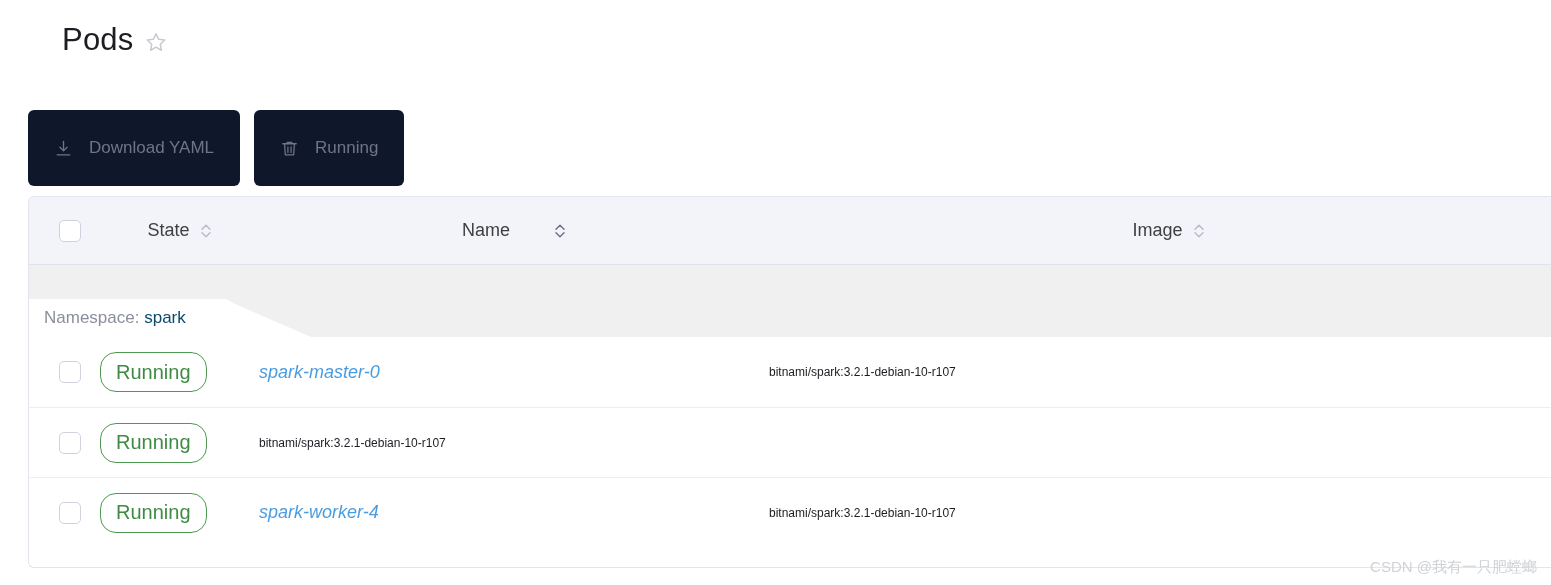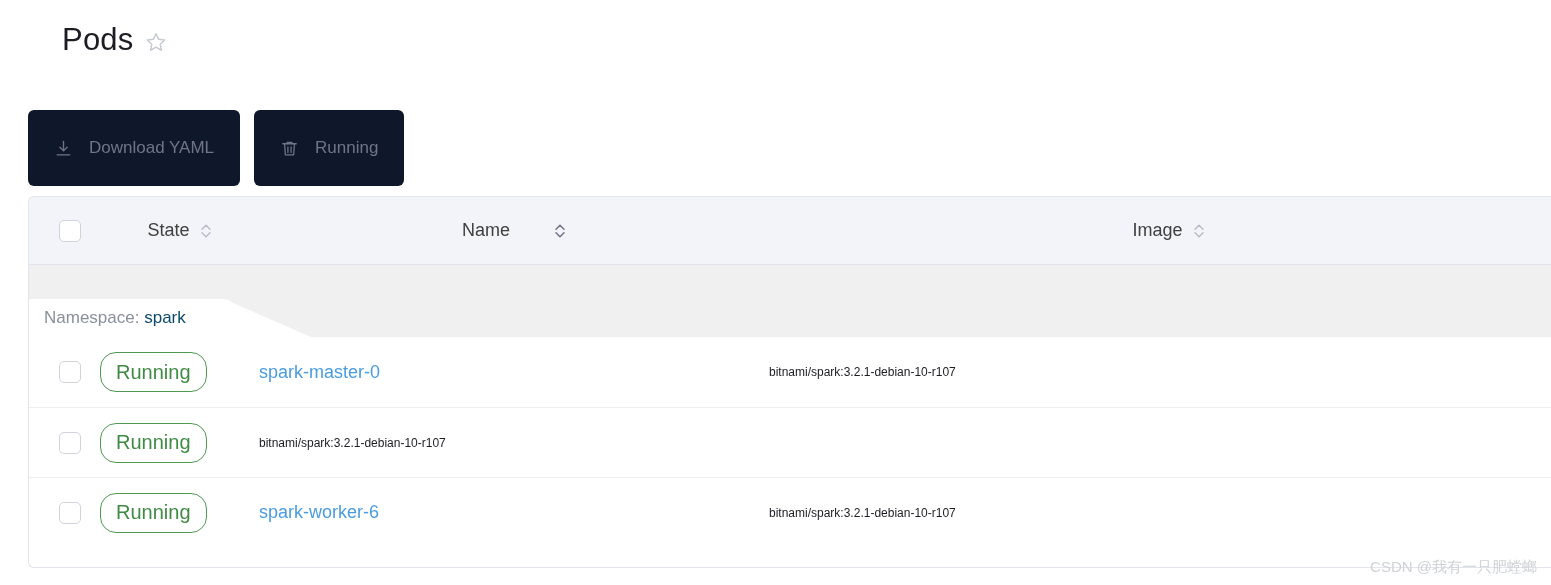--- a/index.html
+++ b/index.html
@@ -192,20 +192,21 @@
     align-items: center;
     font-size: 18px;
     color: #1c1c22;
     white-space: nowrap;
   }
   .name-link {
     color: #4a9ce0;
     text-decoration: none;
     font-size: 18px;
     cursor: pointer;
+    font-style: italic;
   }
   .image-text { color: #1c1c22; font-size: 12px; }
 
   
   .watermark {
     position: absolute;
     right: 14px;
     bottom: 8px;
     font-size: 15px;
     color: #cfd2d6;
@@ -330,21 +331,21 @@
       </div>
 
       <div class="row">
         <div class="col-check">
           <span class="checkbox"></span>
         </div>
         <div class="cell col-state">
           <span class="badge">Running</span>
         </div>
         <div class="cell col-name">
-          <a class="name-link">spark-worker-6</a>
+          <a class="name-link">spark-worker-4</a>
         </div>
         <div class="cell col-image">
           <span class="image-text">bitnami/spark:3.2.1-debian-10-r107</span>
         </div>
       </div>
 
     </div>
   </div>
 
   <div class="watermark">CSDN @我有一只肥螳螂</div>

